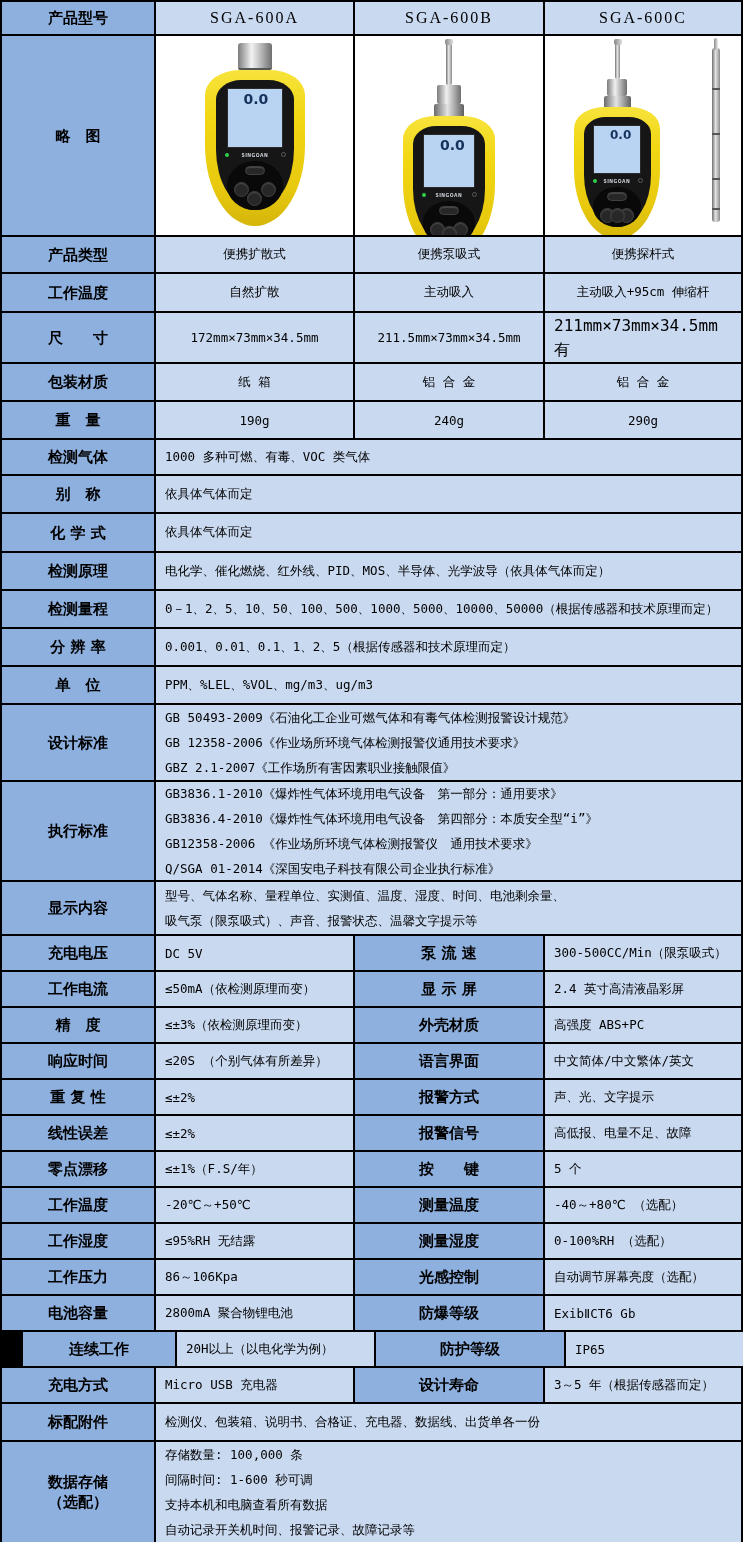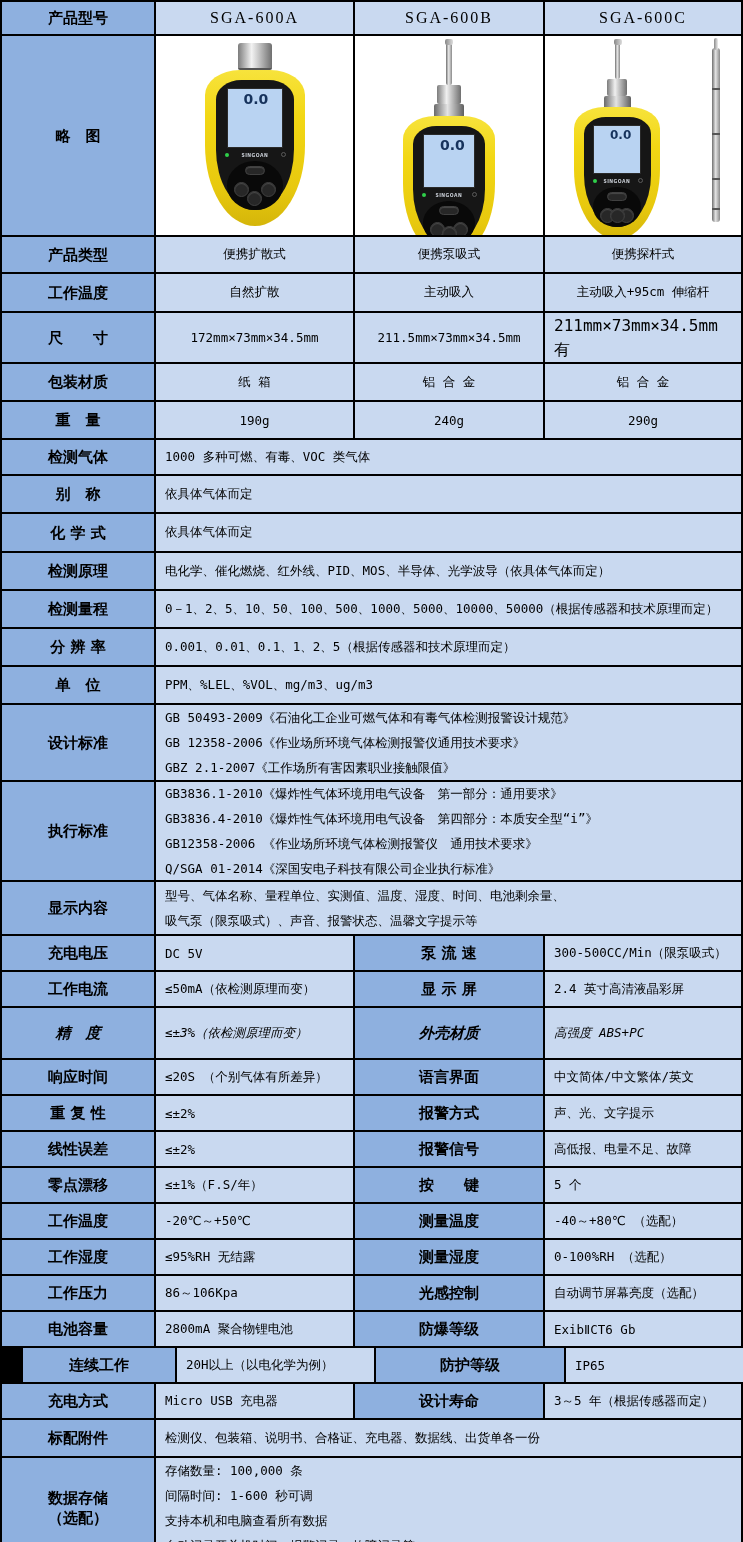--- a/index.html
+++ b/index.html
@@ -294,21 +294,21 @@
         <div class="cell val left">DC 5V</div>
         <div class="cell lab">泵 流 速</div>
         <div class="cell val left">300-500CC/Min（限泵吸式）</div>
       </div>
       <div class="row" style="height: 34px;">
         <div class="cell lab">工作电流</div>
         <div class="cell val left">≤50mA（依检测原理而变）</div>
         <div class="cell lab">显 示 屏</div>
         <div class="cell val left">2.4 英寸高清液晶彩屏</div>
       </div>
-      <div class="row" style="height: 50px; font-style: italic;">
+      <div class="row" style="height: 34px;">
         <div class="cell lab">精　度</div>
         <div class="cell val left">≤±3%（依检测原理而变）</div>
         <div class="cell lab">外壳材质</div>
         <div class="cell val left">高强度 ABS+PC</div>
       </div>
       <div class="row" style="height: 34px;">
         <div class="cell lab">响应时间</div>
         <div class="cell val left">≤20S （个别气体有所差异）</div>
         <div class="cell lab">语言界面</div>
         <div class="cell val left">中文简体/中文繁体/英文</div>

